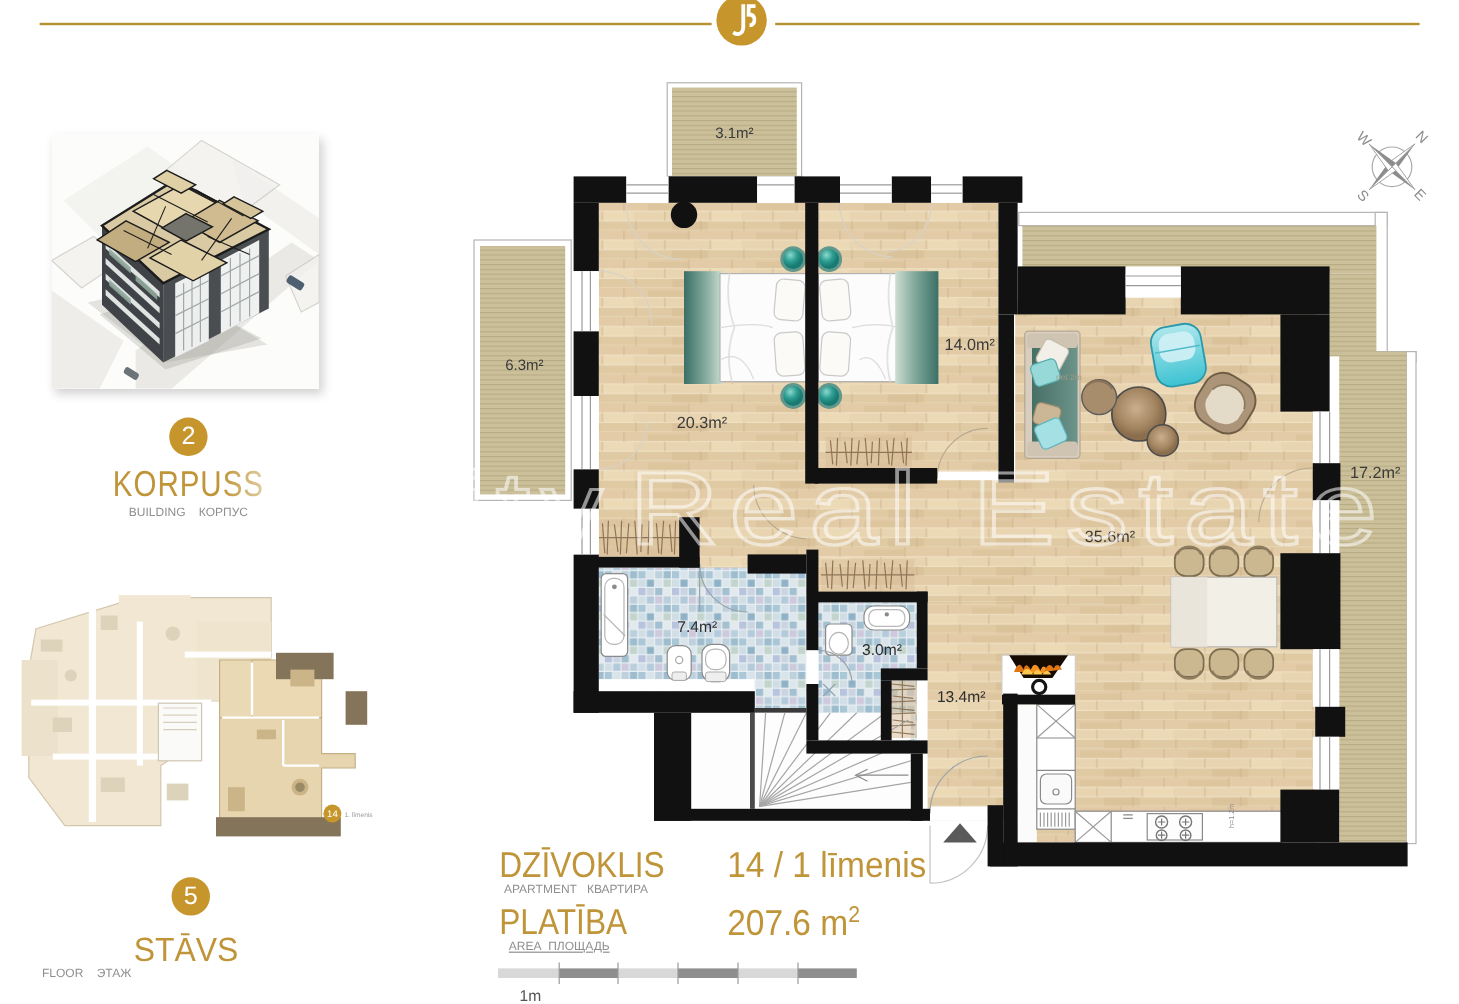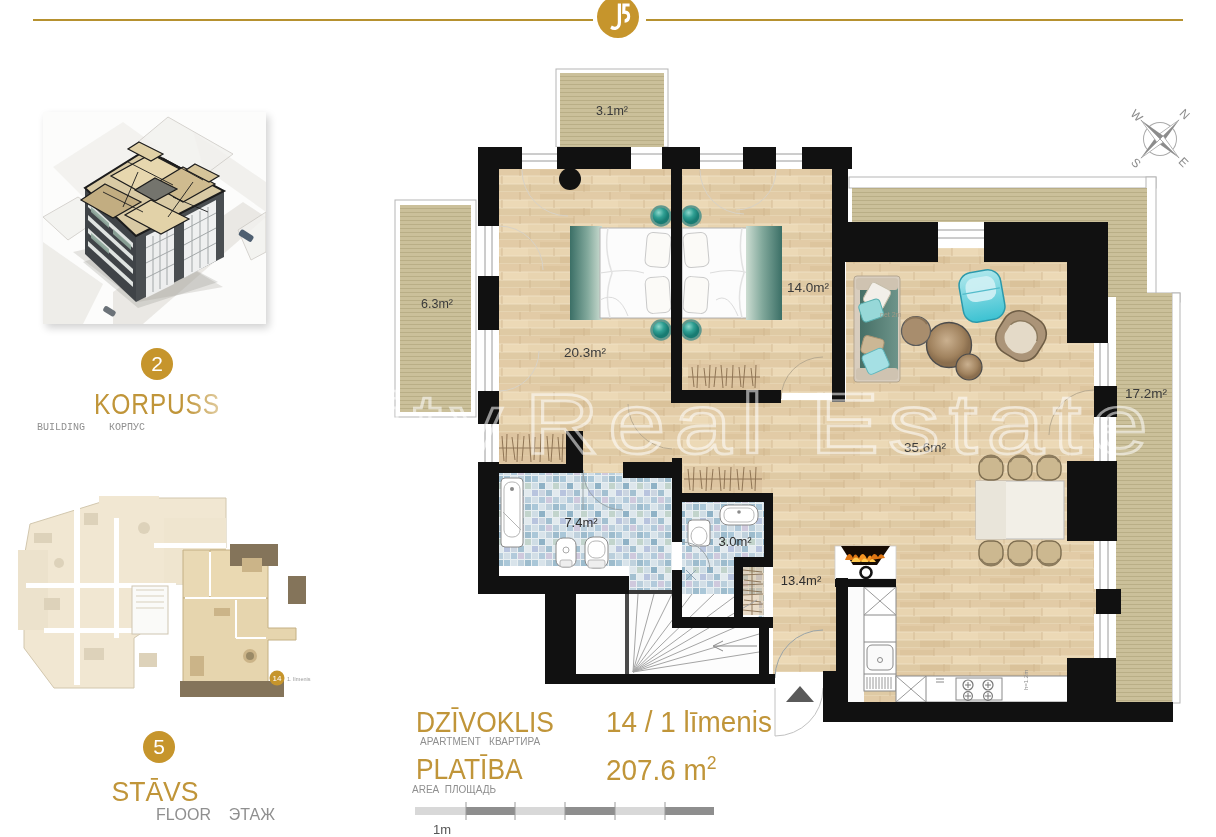--- a/index.html
+++ b/index.html
@@ -99,21 +99,21 @@
   <rect x="196" y="120" width="15" height="7" rx="2" fill="#4e5f71" transform="rotate(32 203 123)"></rect>
   <rect x="60" y="196" width="13" height="6" rx="2" fill="#6b7278" transform="rotate(32 66 199)"></rect>
 </svg>
 
 <div class="abs" style="left:141px;top:348px;width:32px;height:32px;border-radius:50%;background:#c6952c;color:#fff;font-size:21px;text-align:center;line-height:31px;">2</div>
 
 <div class="abs" style="left:37px;top:387px;width:240px;text-align:center;font-size:30px;color:#c09539;transform:scaleX(0.82);letter-spacing:1px;">KORPUSS</div>
 
 <div class="abs" style="left:185px;top:388px;width:50px;height:32px;background:linear-gradient(90deg,rgba(255,255,255,0),rgba(255,255,255,0.75));"></div>
 
-<div class="abs" style="left:37px;top:422px;width:240px;text-align:left;font-size:10px;color:#8f8f8f;letter-spacing:0;font-family:Liberation Mono, monospace;">BUILDING&nbsp;&nbsp;&nbsp;&nbsp;КОРПУС</div>
+<div class="abs" style="left:37px;top:422px;width:240px;text-align:center;font-size:10px;color:#8f8f8f;letter-spacing:0;">BUILDING&nbsp;&nbsp;&nbsp;&nbsp;КОРПУС</div>
 
 <svg class="abs" style="left:14px;top:488px;" width="300" height="216" viewBox="0 0 300 216">
   <g>
 
     <g stroke="#d2c7ae" stroke-width="1" fill="#f1e7d2">
       <polygon points="16,36 100,10 212,10 212,60 180,60 180,96 150,96 150,130 120,150 120,200 40,200 10,160 10,70"></polygon>
     </g>
     <rect x="85" y="8" width="60" height="30" fill="#f1e7d2"></rect>
     <rect x="4" y="62" width="30" height="80" fill="#ece2cc"></rect>
     <rect x="150" y="30" width="62" height="66" fill="#efe5cf"></rect>
@@ -173,21 +173,21 @@
   <circle cx="263" cy="190" r="7.5" fill="#c6952c"></circle>
   <text x="263" y="193" font-size="8" fill="#fff" text-anchor="middle">14</text>
 
   <text x="273" y="192.5" font-size="5.5" fill="#9a9a9a">1. līmenis</text>
 </svg>
 
 <div class="abs" style="left:143px;top:731px;width:32px;height:32px;border-radius:50%;background:#c6952c;color:#fff;font-size:21px;text-align:center;line-height:31px;">5</div>
 
 <div class="abs" style="left:35px;top:776px;width:240px;text-align:center;font-size:28px;color:#c09539;transform:scaleX(0.95);">STĀVS</div>
 
-<div class="abs" style="left:35px;top:806px;width:240px;text-align:right;font-size:16px;color:#8f8f8f;letter-spacing:0;">FLOOR&nbsp;&nbsp;&nbsp;&nbsp;ЭТАЖ</div>
+<div class="abs" style="left:35px;top:806px;width:240px;text-align:left;font-size:10px;color:#8f8f8f;letter-spacing:0;">FLOOR&nbsp;&nbsp;&nbsp;&nbsp;ЭТАЖ</div>
 
 <svg class="abs" style="left:0;top:0;" width="1216" height="837" viewBox="0 0 1216 837">
 <defs>
   <pattern id="wood" patternUnits="userSpaceOnUse" width="90" height="24">
     <rect width="90" height="24" fill="#e4cfab"></rect>
     <rect y="0" width="90" height="8" fill="#e2cba6"></rect>
     <rect y="8" width="90" height="8" fill="#e8d4b0"></rect>
     <rect y="16" width="90" height="8" fill="#dfcaa4"></rect>
     <rect x="0" y="2" width="34" height="6" fill="#d9bf97" opacity="0.55"></rect>
     <rect x="52" y="8" width="26" height="8" fill="#eedcba" opacity="0.7"></rect>
@@ -781,21 +781,21 @@
 </svg>
 
 <div class="abs" style="left:416px;top:705px;font-size:30px;color:#c09539;transform:scaleX(0.88);transform-origin:left top;white-space:nowrap;">DZĪVOKLIS</div>
 
 <div class="abs" style="left:420px;top:736px;font-size:10px;color:#8f8f8f;letter-spacing:0;white-space:nowrap;">APARTMENT&nbsp;&nbsp;&nbsp;КВАРТИРА</div>
 
 <div class="abs" style="left:606px;top:705px;font-size:30px;color:#c09539;transform:scaleX(0.93);transform-origin:left top;white-space:nowrap;">14 / 1 līmenis</div>
 
 <div class="abs" style="left:416px;top:752px;font-size:30px;color:#c09539;transform:scaleX(0.88);transform-origin:left top;white-space:nowrap;">PLATĪBA</div>
 
-<div class="abs" style="left:412px;top:784px;font-size:10px;color:#8f8f8f;letter-spacing:0;white-space:nowrap;">AREA&nbsp;&nbsp;ПЛОЩАДЬ</div>
+<div class="abs" style="left:424px;top:784px;font-size:10px;color:#8f8f8f;letter-spacing:0;white-space:nowrap;text-decoration:underline;">AREA&nbsp;&nbsp;ПЛОЩАДЬ</div>
 
 <div class="abs" style="left:606px;top:752px;font-size:30px;color:#c09539;transform:scaleX(0.93);transform-origin:left top;white-space:nowrap;">207.6 m<sup style="font-size:19px;">2</sup></div>
 
 <svg class="abs" style="left:410px;top:800px;" width="320" height="37" viewBox="0 0 320 37">
   <rect x="5" y="7" width="51" height="8" fill="#d8d8d8"></rect>
   <rect x="56" y="7" width="49" height="8" fill="#8e8e8e"></rect>
   <rect x="105" y="7" width="50" height="8" fill="#d8d8d8"></rect>
   <rect x="155" y="7" width="50" height="8" fill="#8e8e8e"></rect>
   <rect x="205" y="7" width="50" height="8" fill="#d8d8d8"></rect>
   <rect x="255" y="7" width="49" height="8" fill="#8e8e8e"></rect>

